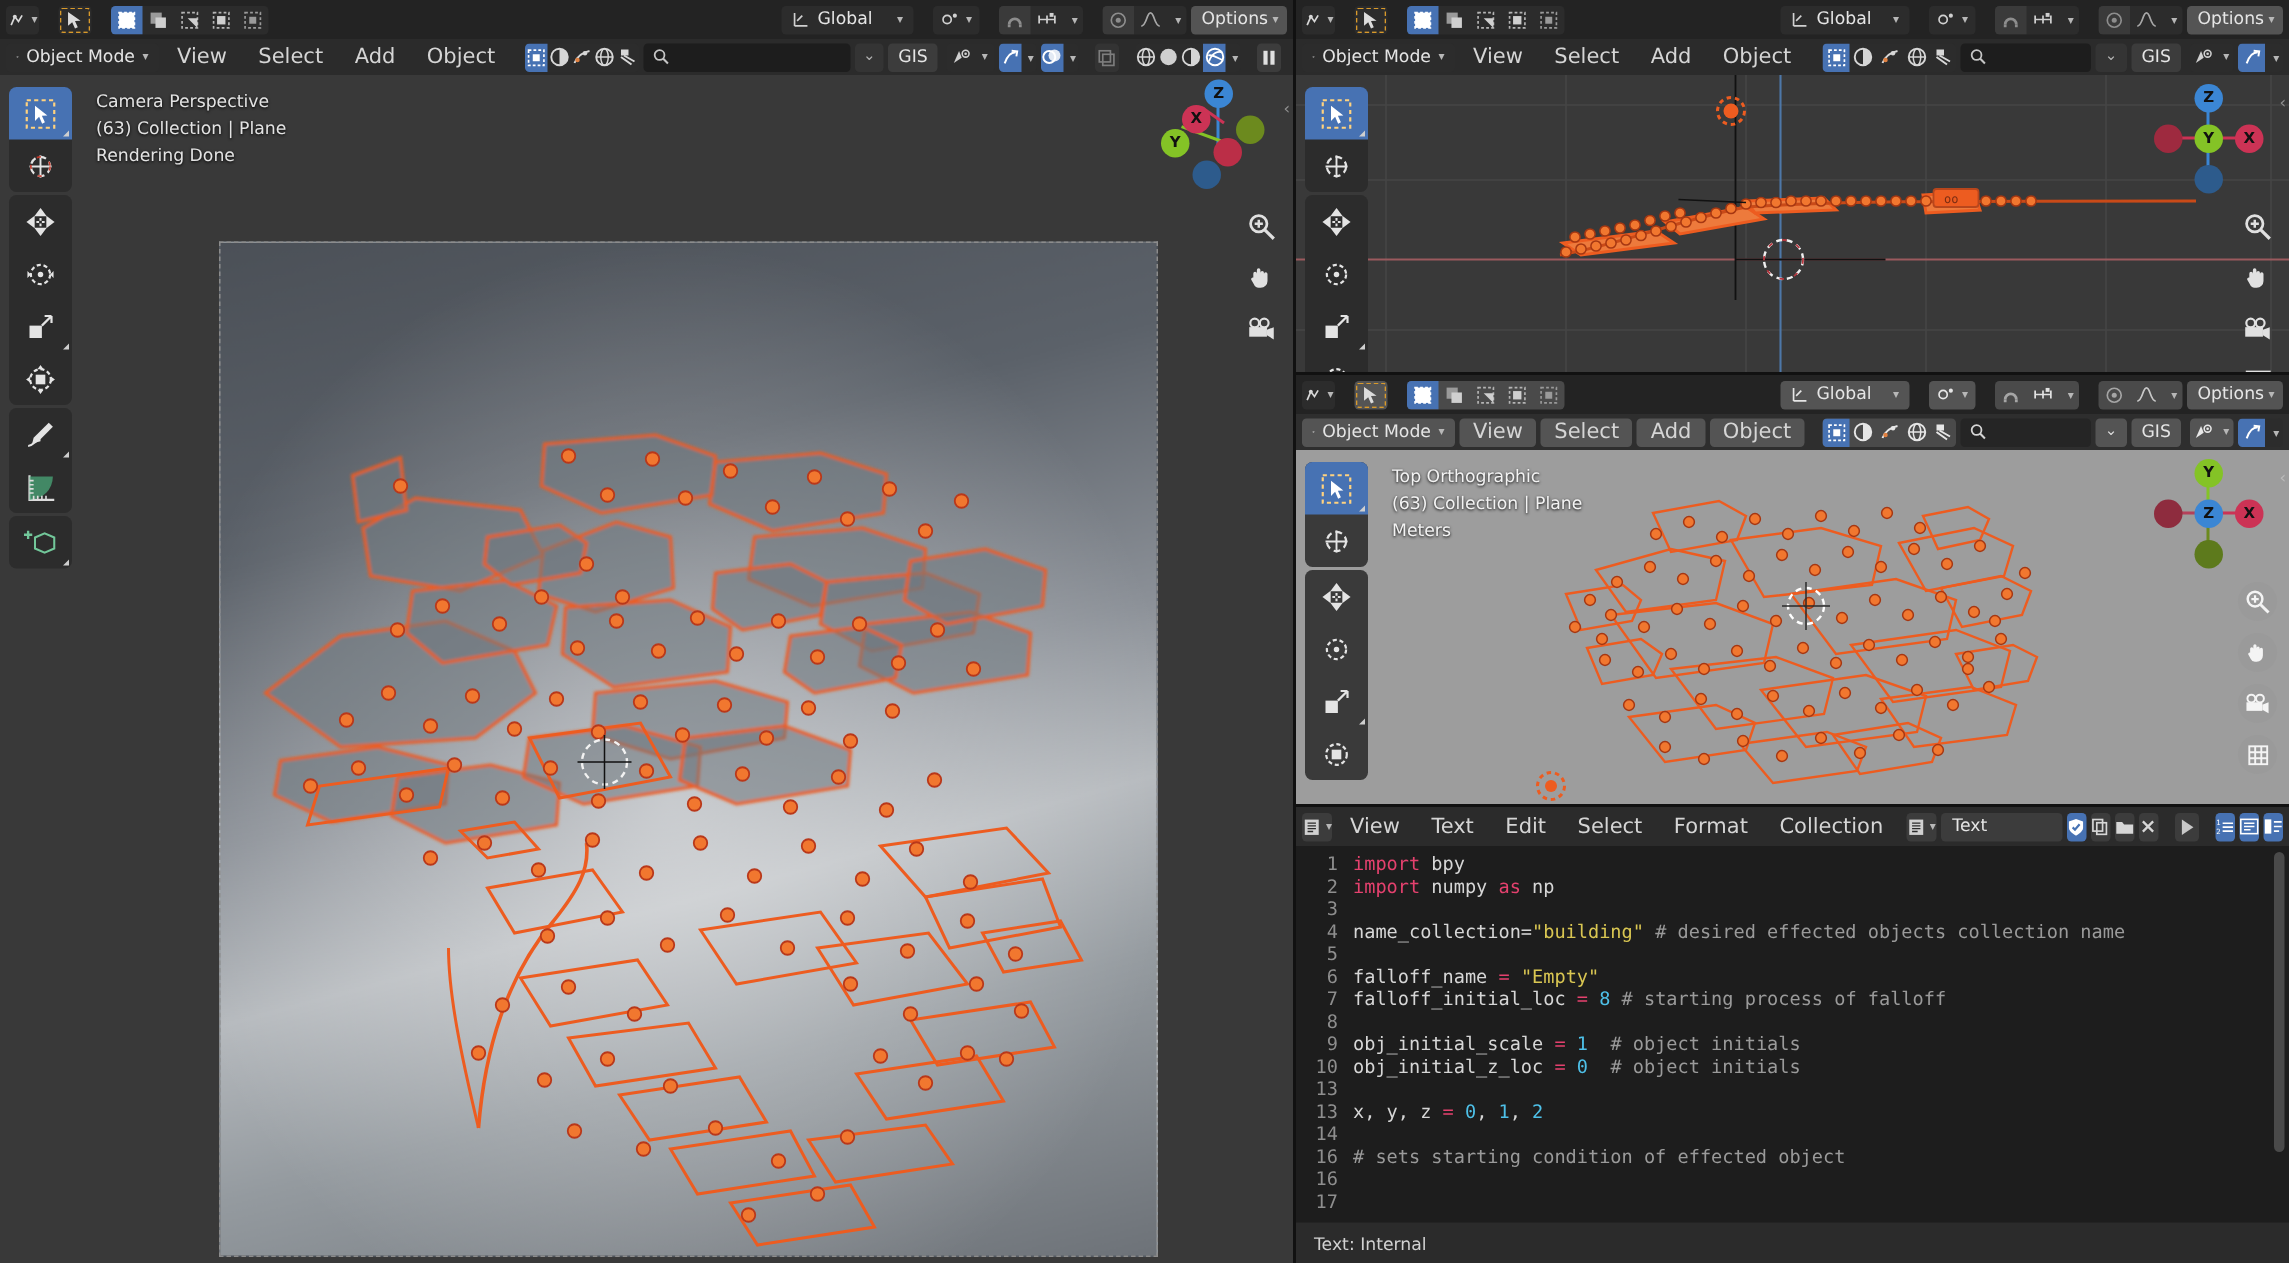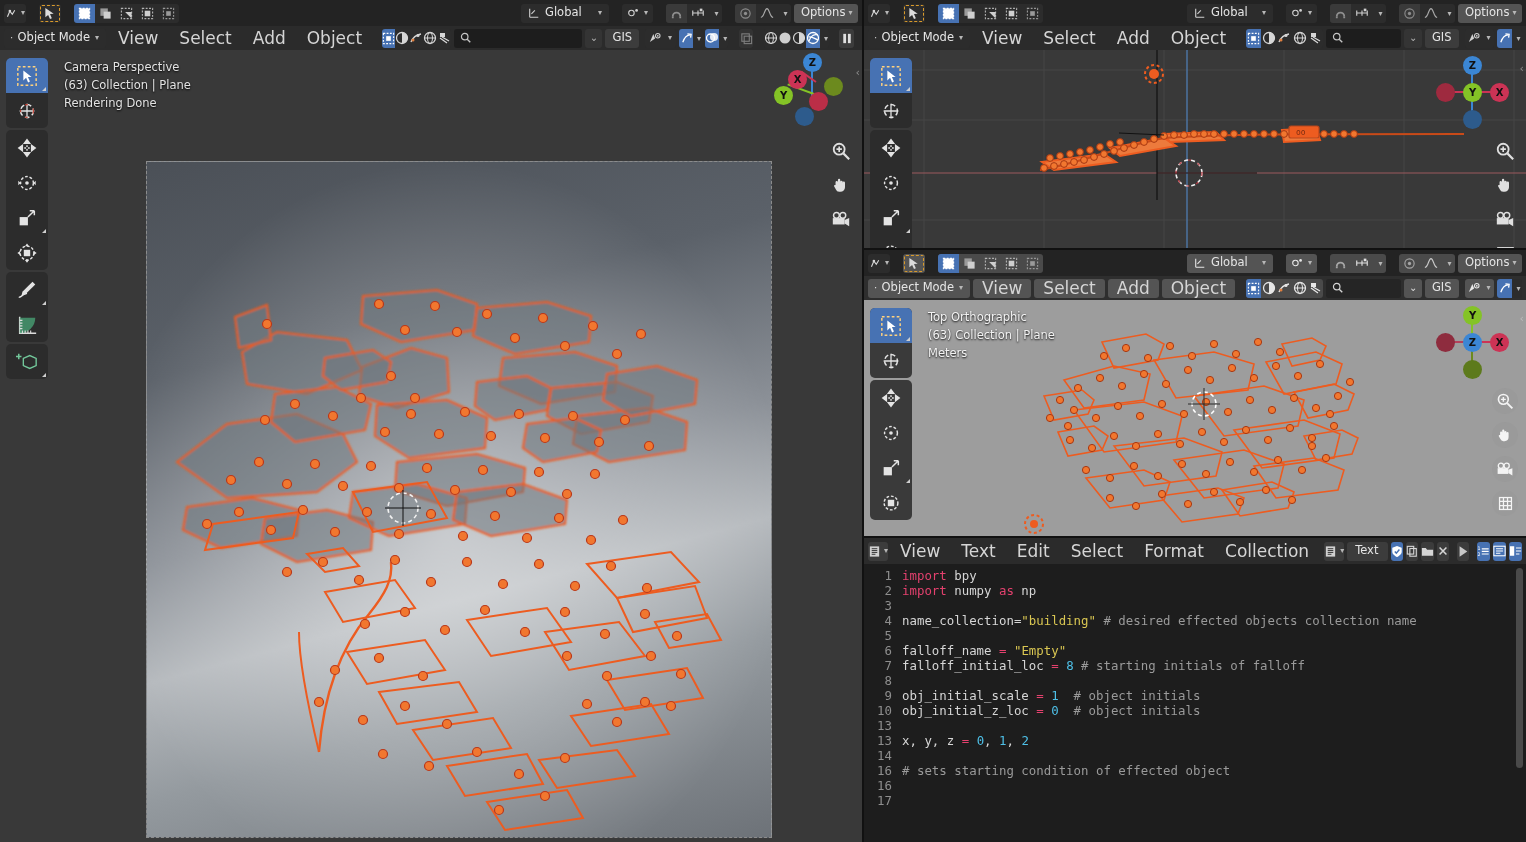--- a/index.html
+++ b/index.html
@@ -10,21 +10,21 @@
   
   .hdr { background:#232323; display:flex; align-items:center; height:26px; gap:3px; padding:0 4px; }
   .hdr2 { background:#2b2b2b; }
   .btn { height:19px; border-radius:3px; background:#2c2c2c; color:#e5e5e5;
          font-size:11.5px; display:flex; align-items:center; justify-content:center;
          padding:0 7px; white-space:nowrap; line-height:1; }
   .btn.raised { background:#545454; }
   .btn.blue { background:#4772b3; }
   .btn.icon { width:22px; padding:0; }
   .btn.iconsm { width:19px; padding:0; }
-  .menu { color:#d5d5d5; font-size:17px; padding:0 9px; height:19px; display:flex;
+  .menu { color:#d5d5d5; font-size:14px; padding:0 9px; height:19px; display:flex;
           align-items:center; white-space:nowrap; }
   .menu.raised { background:#545454; border-radius:3px; }
   .chev { font-size:8px; color:#b7b7b7; margin-left:3px; }
   .sep { width:7px; }
   .grp { display:flex; align-items:center; background:#2c2c2c; border-radius:3px; overflow:hidden; }
   .grp > .cell { width:21px; height:19px; display:flex; align-items:center; justify-content:center; }
   .cell.on { background:#4772b3; }
   .search { height:19px; background:#1d1d1d; border-radius:3px; display:flex; align-items:center;
             padding:0 6px; color:#9a9a9a; font-size:11px; }
   .options { margin-left:auto; }
@@ -1469,29 +1469,32 @@
     </div>
 
     <div class="te-body">
       <div id="code" style="padding-top:4px;">
           <div class="code-row"><span class="lineno">1</span><span><span class="k-kw">import</span><span class="codetxt"> bpy</span></span></div>
           <div class="code-row"><span class="lineno">2</span><span><span class="k-kw">import</span><span class="codetxt"> numpy </span><span class="k-kw">as</span><span class="codetxt"> np</span></span></div>
           <div class="code-row"><span class="lineno">3</span><span></span></div>
           <div class="code-row"><span class="lineno">4</span><span><span class="codetxt">name_collection=</span><span class="k-str">"building"</span><span class="k-cmt"> # desired effected objects collection name</span></span></div>
           <div class="code-row"><span class="lineno">5</span><span></span></div>
           <div class="code-row"><span class="lineno">6</span><span><span class="codetxt">falloff_name </span><span class="k-op">=</span><span class="codetxt"> </span><span class="k-str">"Empty"</span></span></div>
-          <div class="code-row"><span class="lineno">7</span><span><span class="codetxt">falloff_initial_loc </span><span class="k-op">=</span><span class="codetxt"> </span><span class="k-num">8</span><span class="k-cmt"> # starting initials of falloff</span></span></div>
+          <div class="code-row"><span class="lineno">7</span><span><span class="codetxt">falloff_initial_loc </span><span class="k-op">=</span><span class="codetxt"> </span><span class="k-num">8</span><span class="k-cmt"> # starting process of falloff</span></span></div>
           <div class="code-row"><span class="lineno">8</span><span></span></div>
           <div class="code-row"><span class="lineno">9</span><span><span class="codetxt">obj_initial_scale </span><span class="k-op">=</span><span class="codetxt"> </span><span class="k-num">1</span><span class="k-cmt">  # object initials</span></span></div>
           <div class="code-row"><span class="lineno">10</span><span><span class="codetxt">obj_initial_z_loc </span><span class="k-op">=</span><span class="codetxt"> </span><span class="k-num">0</span><span class="k-cmt">  # object initials</span></span></div>
           <div class="code-row"><span class="lineno">13</span><span></span></div>
           <div class="code-row"><span class="lineno">13</span><span><span class="codetxt">x, y, z </span><span class="k-op">=</span><span class="codetxt"> </span><span class="k-num">0</span><span class="codetxt">, </span><span class="k-num">1</span><span class="codetxt">, </span><span class="k-num">2</span></span></div>
           <div class="code-row"><span class="lineno">14</span><span></span></div>
           <div class="code-row"><span class="lineno">16</span><span><span class="k-cmt"># sets starting condition of effected object</span></span></div>
           <div class="code-row"><span class="lineno">16</span></div>
           <div class="code-row"><span class="lineno">17</span><span></span></div>
         </div>
       <div style="position:absolute;right:3px;top:4px;width:7px;height:200px;background:#4a4a4a;border-radius:4px;"></div>
     </div>
   </div>
 
+  <div class="statusbar">
+    <span>Text: Internal</span>
+  </div>
 
 </div>
 
 </body></html>

